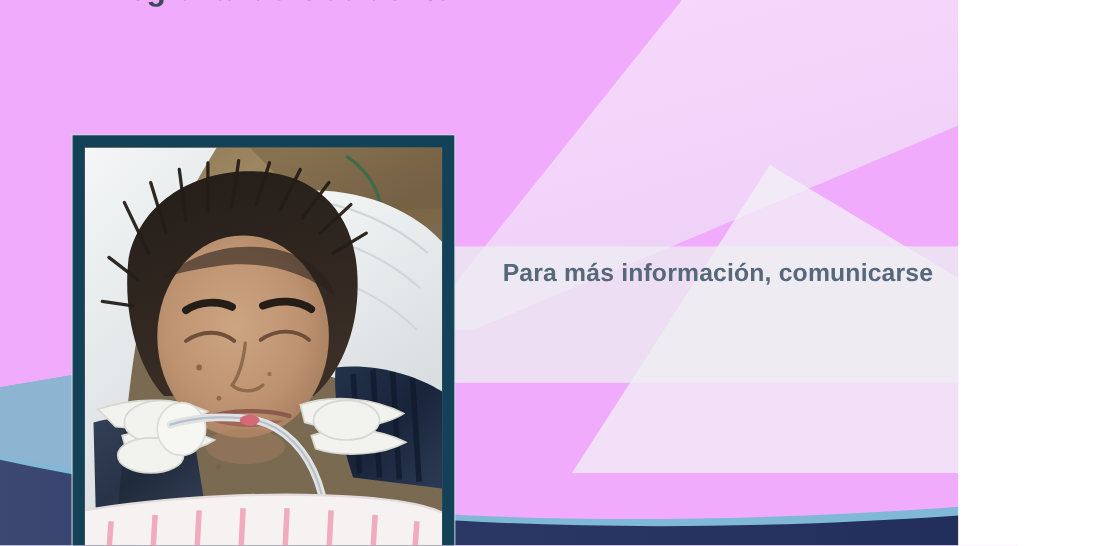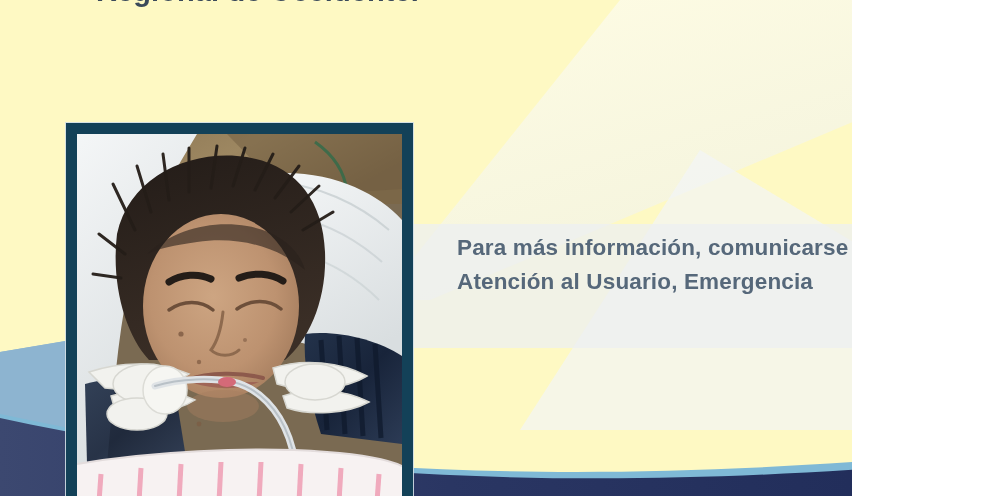--- a/index.html
+++ b/index.html
@@ -10,21 +10,22 @@
   }
   body {
     font-family: "Liberation Sans", sans-serif;
   }
 
   #slide {
     position: relative;
     width: 852px;
     height: 496px;
     overflow: hidden;
-    background: #fef9c3;
+    background: #f0abfc;
+    padding-left: 19px;
   }
 
   
   .bg-layer {
     position: absolute;
     inset: 0;
     pointer-events: none;
   }
 
   .bg-svg {
@@ -245,16 +246,15 @@
           <path d="M264,334 L262,368"></path>
             <path d="M302,340 L300,368"></path>
         </g>
         <path d="M0,330 C 70,318 170,312 250,318 C 290,321 312,326 325,332" stroke="#e3dcdc" stroke-width="2" fill="none"></path>
       </svg>
     </div>
   </div>
 
   <div class="body-copy">
     <span class="line">Para más información, comunicarse</span>
-    <span class="line">Atención al Usuario, Emergencia</span>
   </div>
 
 </div>
 
 </body></html>

